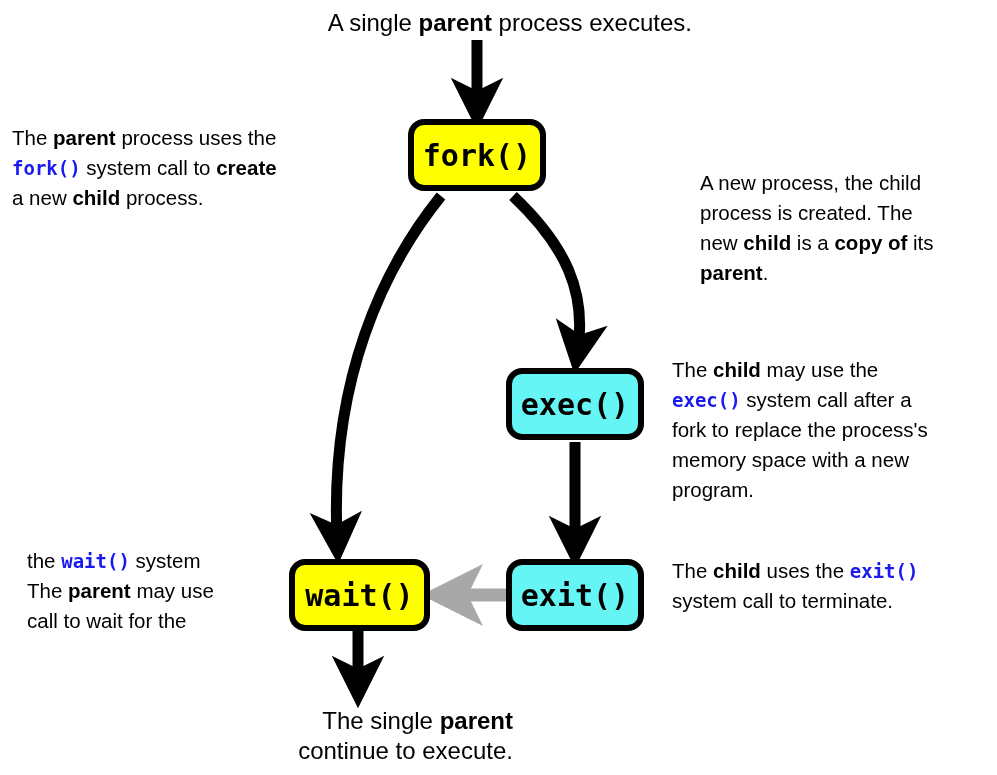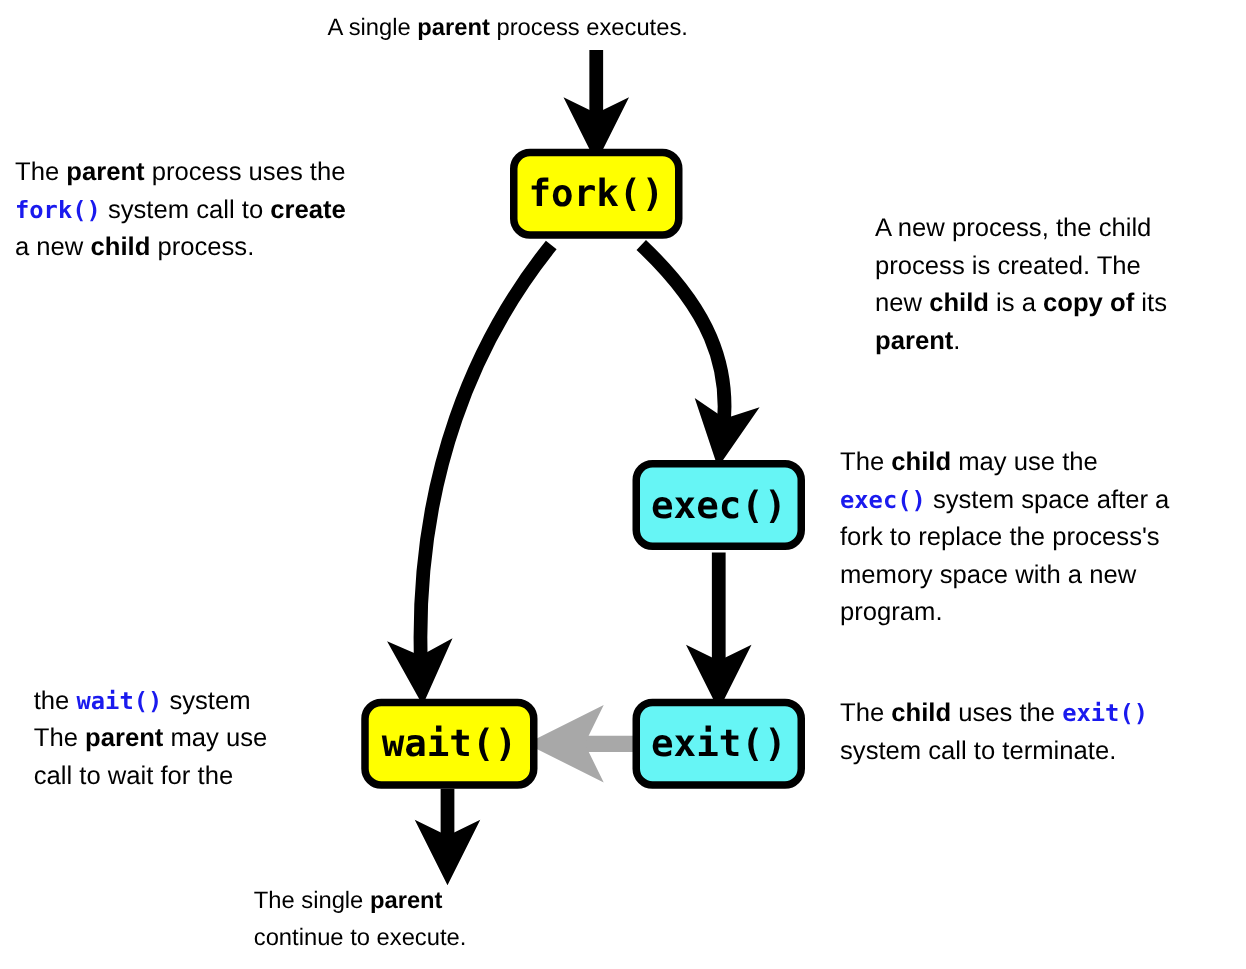--- a/index.html
+++ b/index.html
@@ -54,24 +54,24 @@
   .note b { font-weight: bold; }
   .note code {
     font-family: "DejaVu Sans Mono", "Liberation Mono", monospace;
     font-weight: bold;
     font-size: 19px;
     color: #1a1aee;
   }
   .caption {
     position: absolute;
     font-family: "Liberation Sans", sans-serif;
-    font-size: 19px;
+    font-size: 24px;
     line-height: 30px;
     color: #000000;
-    text-align: left;
+    text-align: right;
     z-index: 2;
   }
   .caption b { font-weight: bold; }
 </style>
 </head>
 <body>
 
 <div id="canvas">
 
   <svg class="edges" viewBox="0 0 997 775">
@@ -125,21 +125,21 @@
 
   <div class="note" style="left:700px; top:168px; width:310px;">
       <div><span>A new process, the child</span></div>
       <div><span>process is created. The</span></div>
       <div><span>new </span><b>child</b><span> is a </span><b>copy of</b><span> its</span></div>
       <div><b>parent</b><span>.</span></div>
     </div>
 
   <div class="note" style="left:672px; top:355px; width:320px;">
       <div><span>The </span><b>child</b><span> may use the</span></div>
-      <div><code>exec()</code><span> system space after a</span></div>
+      <div><code>exec()</code><span> system call after a</span></div>
       <div><span>fork to replace the process's</span></div>
       <div><span>memory space with a new</span></div>
       <div><span>program.</span></div>
     </div>
 
   <div class="note" style="left:27px; top:546px; width:250px;">
       <div><span>the </span><code>wait()</code><span> system</span></div>
       <div><span>The </span><b>parent</b><span> may use</span></div>
       <div><span>call to wait for the</span></div>
     </div>

